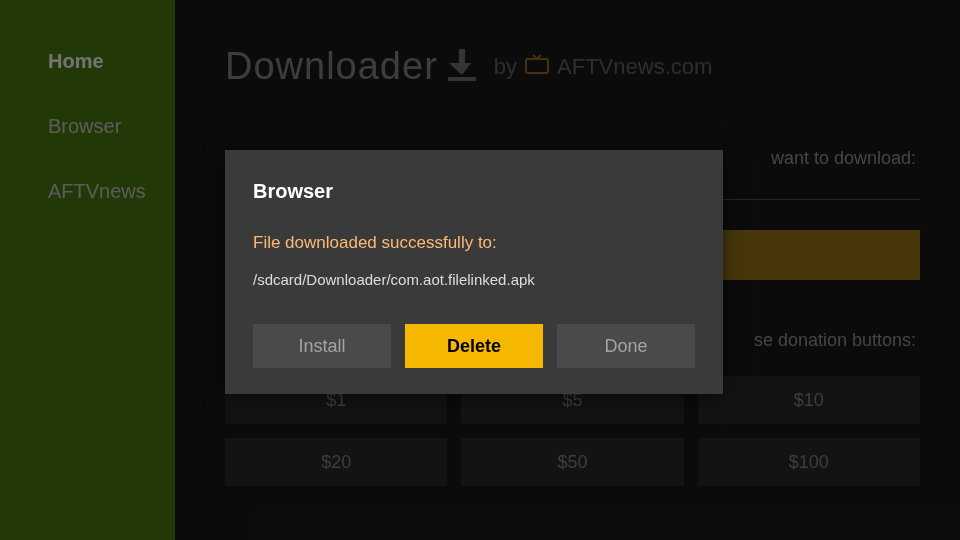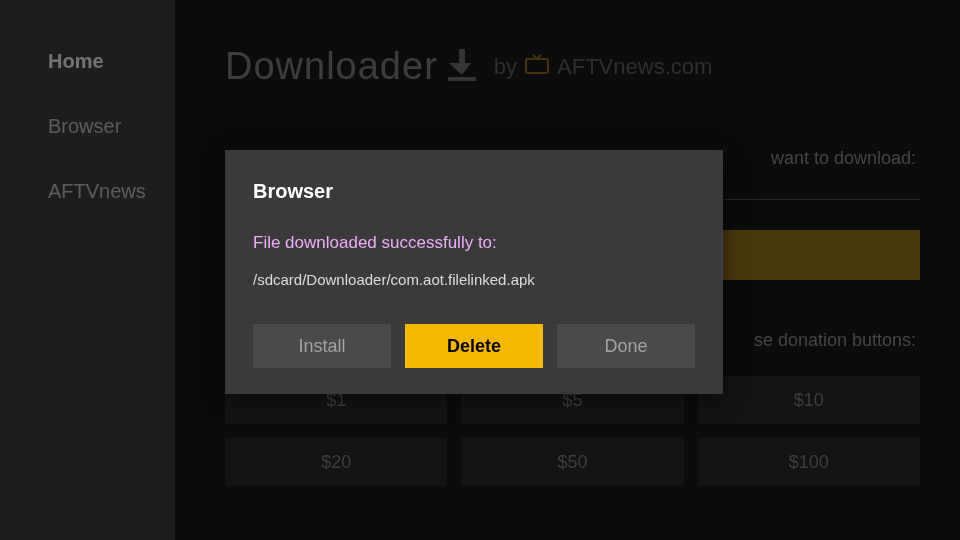--- a/index.html
+++ b/index.html
@@ -1,36 +1,36 @@
 <!DOCTYPE html>
 <html><head>
   <meta charset="utf-8">
   <style>
     * { margin: 0; padding: 0; box-sizing: border-box; font-family: Arial, Helvetica, sans-serif; }
     body { width: 960px; height: 540px; background: #1a1a1a; overflow: hidden; position: relative; }
     .app { display: flex; width: 100%; height: 100%; }
-    .sidebar { width: 185px; background: #404040; padding: 50px 0 0 48px; }
+    .sidebar { width: 185px; background: #4d7c0f; padding: 50px 0 0 48px; }
     .sidebar-item { color: #ccc; font-size: 20px; margin-bottom: 42px; cursor: pointer; }
     .sidebar-item.active { color: #fff; font-weight: bold; }
     .main { flex: 1; padding: 45px 40px 0 50px; position: relative; }
     .header { display: flex; align-items: center; margin-bottom: 60px; }
     .title { font-size: 38px; color: #888; font-weight: 300; letter-spacing: 1px; }
     .dl-icon { margin: 0 18px 0 10px; }
     .byline { font-size: 22px; color: #666; display: flex; align-items: center; gap: 8px; }
     .tv-icon { display: inline-block; }
     .prompt-line { color: #999; font-size: 18px; text-align: right; padding-right: 4px; margin-bottom: 30px; }
     .url-bar { border-bottom: 1px solid #555; margin-bottom: 30px; height: 1px; }
     .go-btn { background: #9e7a1a; height: 50px; width: 650px; margin-left: 45px; margin-bottom: 50px; }
     .donate-line { color: #999; font-size: 18px; text-align: right; padding-right: 4px; margin-bottom: 25px; }
     .donate-row { display: flex; gap: 14px; margin-bottom: 14px; }
     .donate-btn { flex: 1; height: 48px; background: #2a2a2a; color: #888; font-size: 18px; display: flex; align-items: center; justify-content: center; cursor: pointer; }
     .dim-overlay { position: absolute; inset: 0; background: rgba(0,0,0,0.55); }
     .modal { position: absolute; top: 150px; left: 225px; width: 498px; background: #3a3a3a; padding: 30px 28px 26px 28px; box-shadow: 0 4px 20px rgba(0,0,0,0.5); }
     .modal-title { color: #fff; font-size: 20px; font-weight: bold; margin-bottom: 30px; }
-    .modal-msg { color: #f0abfc; font-size: 17px; margin-bottom: 18px; }
+    .modal-msg { color: #fdba74; font-size: 17px; margin-bottom: 18px; }
     .modal-path { color: #ddd; font-size: 15px; margin-bottom: 36px; }
     .modal-btns { display: flex; gap: 14px; }
     .modal-btn { flex: 1; height: 44px; display: flex; align-items: center; justify-content: center; font-size: 18px; cursor: pointer; }
     .modal-btn.secondary { background: #4a4a4a; color: #a3a3a3; }
     .modal-btn.primary { background: #f5b700; color: #000; font-weight: bold; }
   </style>
 </head>
 <body>
 
 <div class="app">

